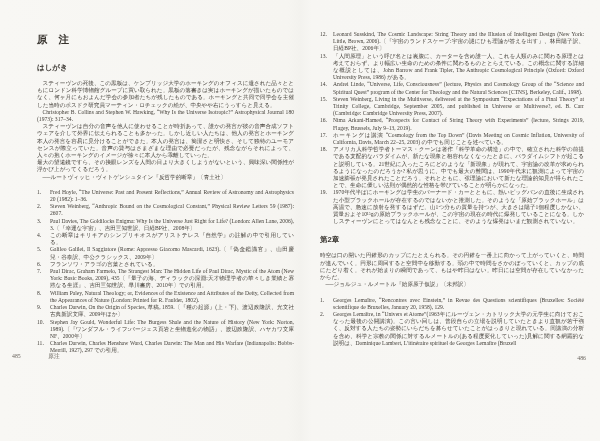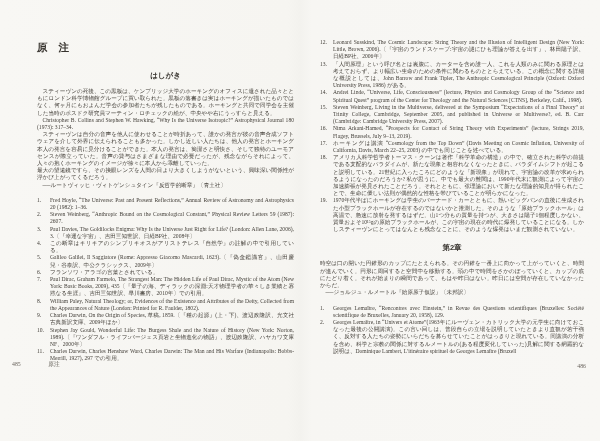--- a/index.html
+++ b/index.html
@@ -10,41 +10,40 @@
   }
   .spread {
     position: relative;
     width: 600px; height: 441px;
     background: linear-gradient(90deg, #f8f7f4 0%, #f6f5f1 48%, #f3f2ee 50%, #f7f6f3 52%, #f8f7f4 100%);
     color: #45413b;
     overflow: hidden;
   }
   .page {
     position: absolute;
-    top: 8px;
+    top: 0;
     width: 300px; height: 379px;
   }
   .page.left  { left: 0;   padding: 33px 6px 0 37px; }
   .page.right { left: 300px; padding: 31px 16px 0 20px; }
 
   .doc-title {
     font-family: "Liberation Sans", "DejaVu Sans", sans-serif;
     font-weight: bold;
     font-size: 10.5px;
     letter-spacing: 4px;
     color: #37332e;
     margin-bottom: 16px;
   }
   .section-heading {
     font-family: "Liberation Sans", "DejaVu Sans", sans-serif;
     font-weight: bold;
     font-size: 7.5px;
     color: #37332e;
     margin: 10px 0 7px 0;
-    text-align: center;
   }
   .section-heading.first { margin-top: 0; }
 
   .body-text, .note-text, .epigraph, .attribution, .preface-note {
     font-size: 5.6px;
     line-height: 7.2px;
     text-align: justify;
     color: #45413b;
   }
   .preface-note { text-indent: 1em; }

